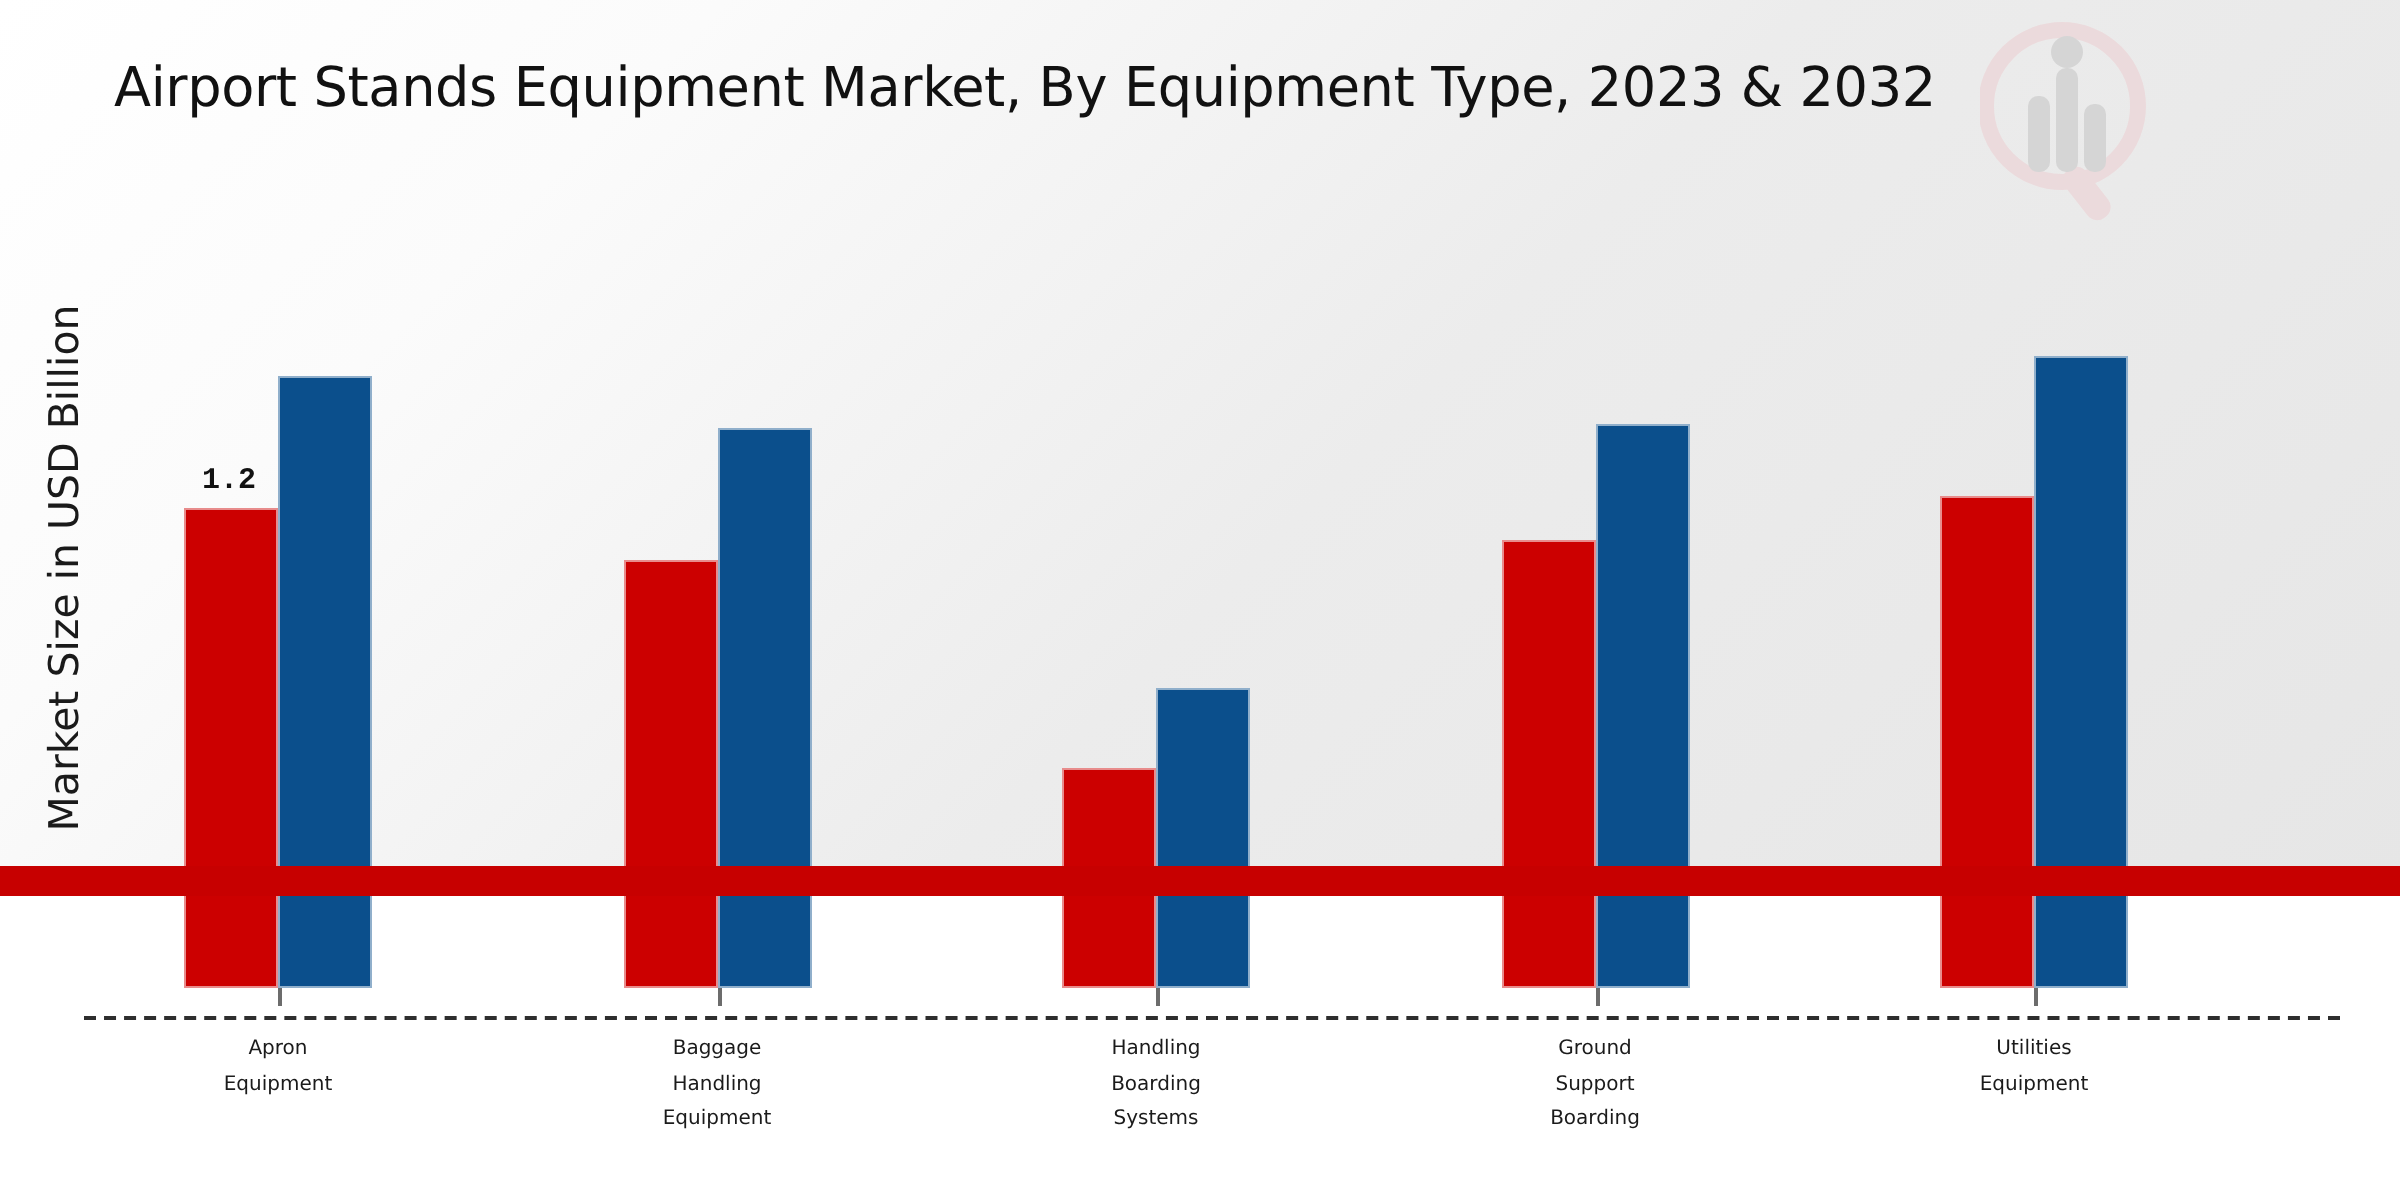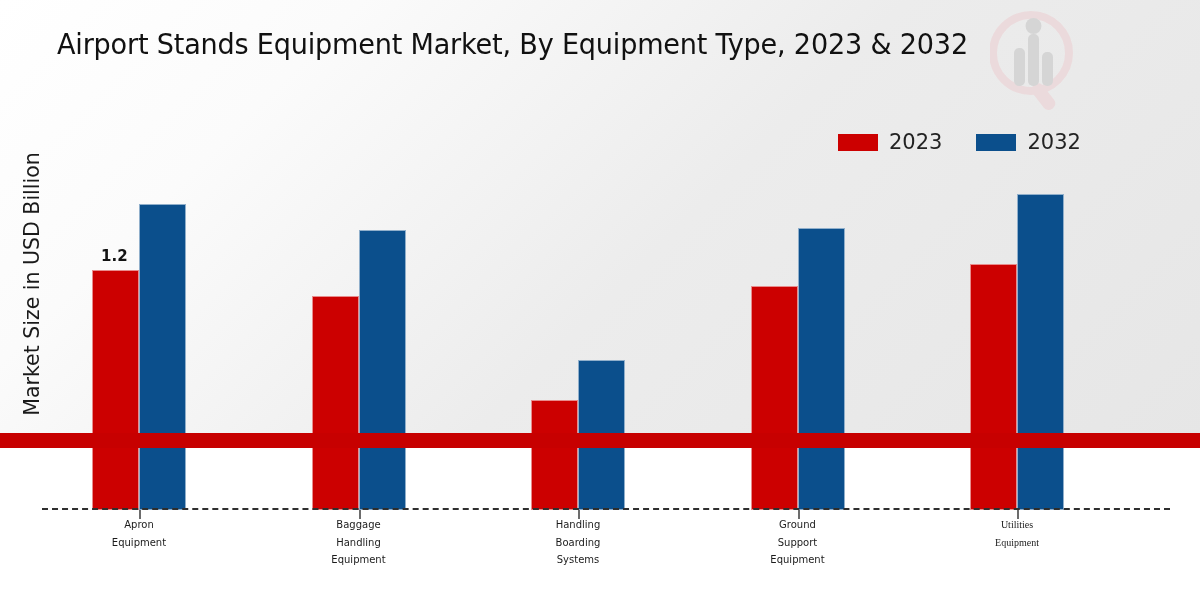--- a/index.html
+++ b/index.html
@@ -99,22 +99,23 @@
     position: absolute;
     left: 0;
     bottom: 0;
     width: 100%;
     height: 0;
     border-top: 2px dashed #2e2e2e;
   }
 
   .bar-group {
     position: absolute;
-    bottom: 0;
+    bottom: 16px;
     height: 100%;
+    font-family: Liberation Mono, monospace;
   }
   .bar {
     position: absolute;
     bottom: 0;
     border: 1px solid rgba(255,255,255,0.55);
     box-sizing: border-box;
   }
   .bar.series-2023 { background: #cc0000; }
   .bar.series-2032 { background: #0b4f8c; }
 
@@ -167,30 +168,20 @@
       <rect x="38" y="26" width="11" height="52" rx="5" fill="#d2d2d2"></rect>
       <rect x="52" y="44" width="11" height="34" rx="5" fill="#d2d2d2"></rect>
       <circle cx="43.5" cy="18" r="8" fill="#d2d2d2"></circle>
     </svg>
   </div>
 
   <div id="chart-title">Airport Stands Equipment Market, By Equipment Type, 2023 &amp; 2032</div>
 
   <div id="y-axis-title">Market Size in USD Billion</div>
 
-  <div id="legend">
-    <div class="legend-entry">
-      <span class="legend-swatch series-sw-0" style="background: rgb(204, 0, 0);"></span>
-      <span class="legend-label">2023</span>
-    </div>
-    <div class="legend-entry">
-      <span class="legend-swatch series-sw-1" style="background: rgb(11, 79, 140);"></span>
-      <span class="legend-label">2032</span>
-    </div>
-  </div>
 
   <div id="plot-area">
     <div id="bars-layer">
         <div class="bar-group" style="left: 50px; width: 94px;">
           <div class="bar series-2023" style="left: 0px; width: 47px; height: 240px; background: rgb(204, 0, 0);"></div>
           <div class="bar-value-label" style="left: 9px; bottom: 245px;">1.2</div>
           <div class="bar series-2032" style="left: 47px; width: 47px; height: 306px; background: rgb(11, 79, 140);"></div>
           <div class="x-tick" style="left: 47px;"></div>
         </div>
         <div class="bar-group" style="left: 269.5px; width: 94px;">
@@ -221,20 +212,20 @@
       <div class="x-category-label" style="left: 49px; width: 180px;">Apron
 Equipment</div>
       <div class="x-category-label" style="left: 268.5px; width: 180px;">Baggage
 Handling
 Equipment</div>
       <div class="x-category-label" style="left: 488px; width: 180px;">Handling
 Boarding
 Systems</div>
       <div class="x-category-label" style="left: 707.5px; width: 180px;">Ground
 Support
-Equipment</div>
-      <div class="x-category-label" style="left: 927px; width: 180px; font-family: Liberation Serif, serif;">Utilities
+Boarding</div>
+      <div class="x-category-label" style="left: 927px; width: 180px;">Utilities
 Equipment</div>
     </div>
 
   <div id="footer-bar"></div>
 
 </div>
 
 </body></html>

